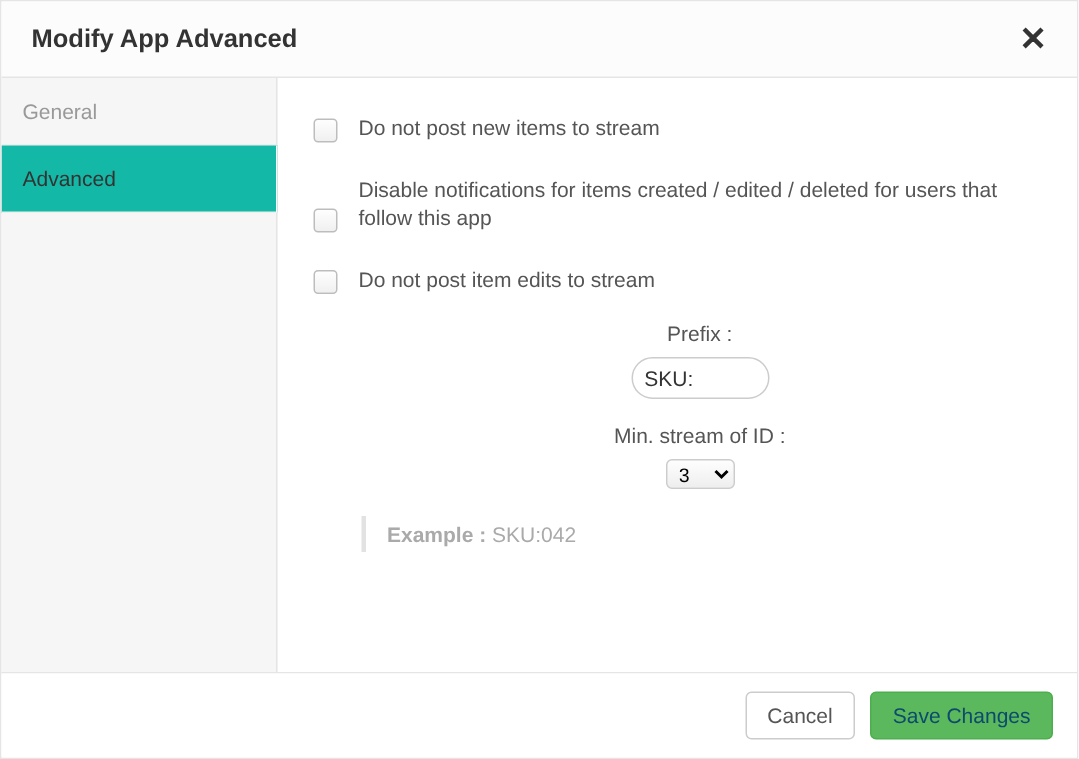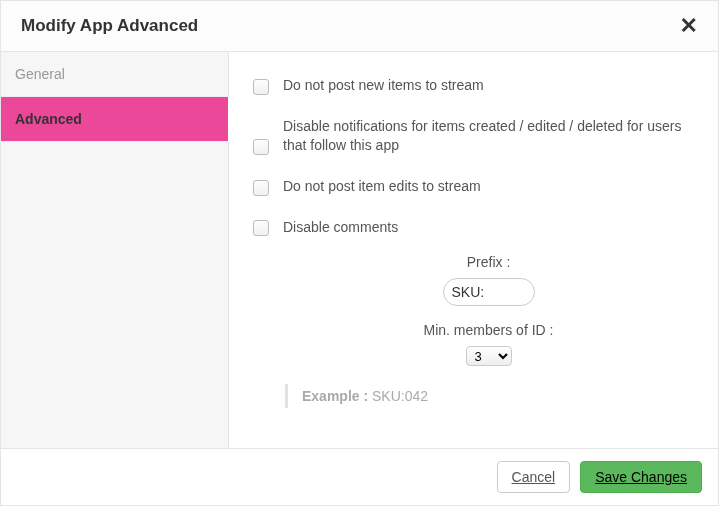--- a/index.html
+++ b/index.html
@@ -39,35 +39,35 @@
     cursor: pointer;
     line-height: 1;
   }
   .body {
     flex: 1;
     display: flex;
     overflow: hidden;
     border-bottom: 1px solid #e5e5e5;
   }
   .sidebar {
-    width: 228px;
+    width: 184px;
     background: #f6f6f6;
     border-right: 1px solid #e5e5e5;
   }
   .tab {
     padding: 14px 14px;
     font-size: 14px;
     color: #999;
     cursor: pointer;
     border-bottom: 1px solid #eee;
   }
   .tab.active {
-    background: #ec4899;
-    color: #333;
-    font-weight: bold;
+    background: #14b8a6;
+    color: #333;
+    font-weight: normal;
     border-right: 1px solid #fff;
     margin-right: -1px;
   }
   .content {
     flex: 1;
     padding: 24px 24px 10px 24px;
     overflow-y: auto;
   }
   .setting-row {
     display: flex;
@@ -155,31 +155,30 @@
     justify-content: flex-end;
     gap: 10px;
     background: #fff;
   }
   .btn {
     padding: 7px 14px;
     border-radius: 4px;
     font-size: 14px;
     cursor: pointer;
     border: 1px solid transparent;
-    text-decoration: underline;
   }
   .btn-cancel {
     background: #fff;
     border: 1px solid #ccc;
     color: #555;
   }
   .btn-save {
     background: #5cb85c;
     border: 1px solid #4cae4c;
-    color: #000000;
+    color: #0c4a6e;
   }
 </style>
 </head>
 <body>
 
 <div class="dialog">
 
   <div class="header">
     <div class="header-title">Modify App Advanced</div>
     <div class="close-icon">✕</div>
@@ -208,32 +207,28 @@
         <div class="setting-label">Disable notifications for items created / edited / deleted for users that follow this app</div>
       </div>
 
       <div class="setting-row">
         <div class="checkbox"></div>
         <div class="setting-label">Do not post item edits to stream</div>
       </div>
 
 
 
-      <div class="setting-row">
-        <div class="checkbox"></div>
-        <div class="setting-label">Disable comments</div>
-      </div>
 
 
       <div class="subsection">
         <div class="prefix-row">
           <label>Prefix :</label>
           <input type="text" class="text-input" value="SKU:" style="">
           <span style="width:10px"></span>
-          <label>Min. members of ID :</label>
+          <label>Min. stream of ID :</label>
           <select class="select">
             <option>3</option>
           </select>
         </div>
         <div class="example-block">
           <span class="ex-label">Example :</span>
           <span>SKU:042</span>
         </div>
       </div>
 

